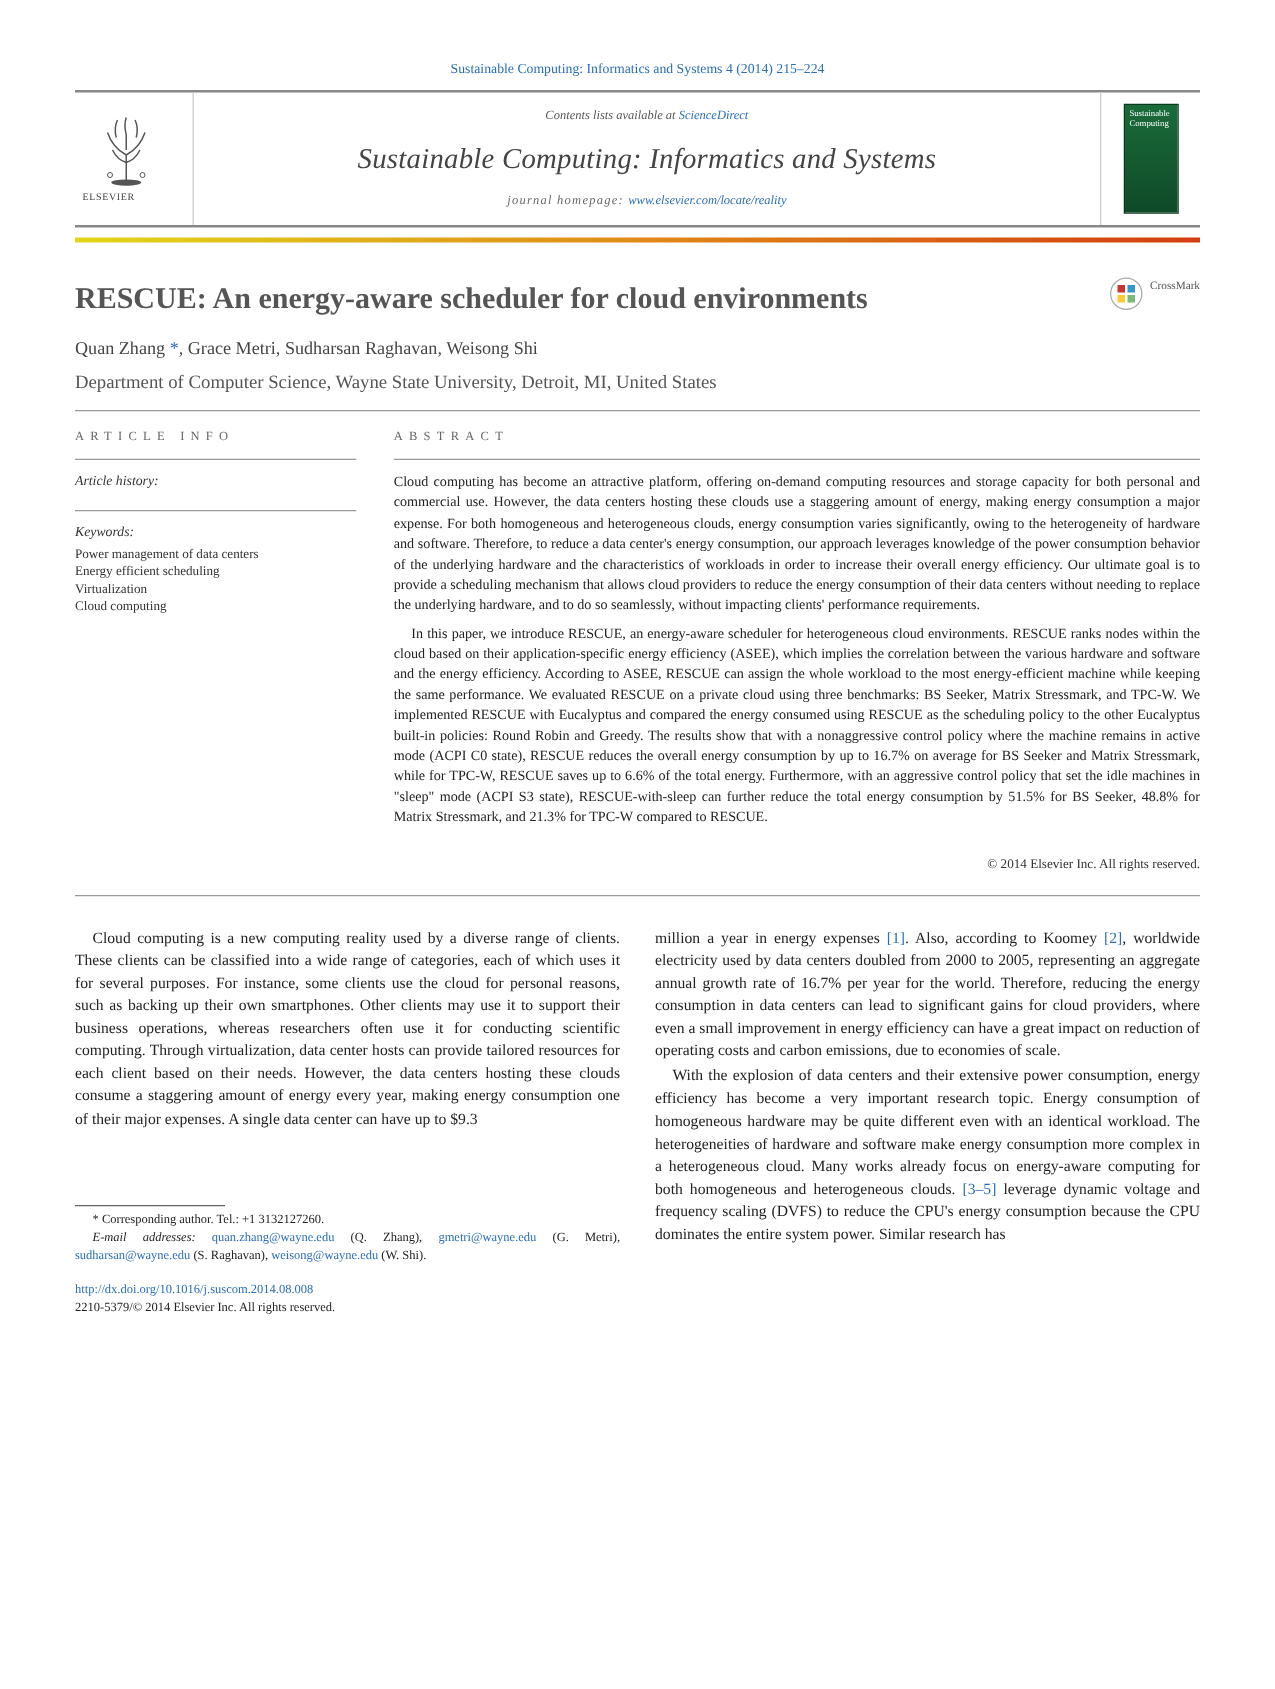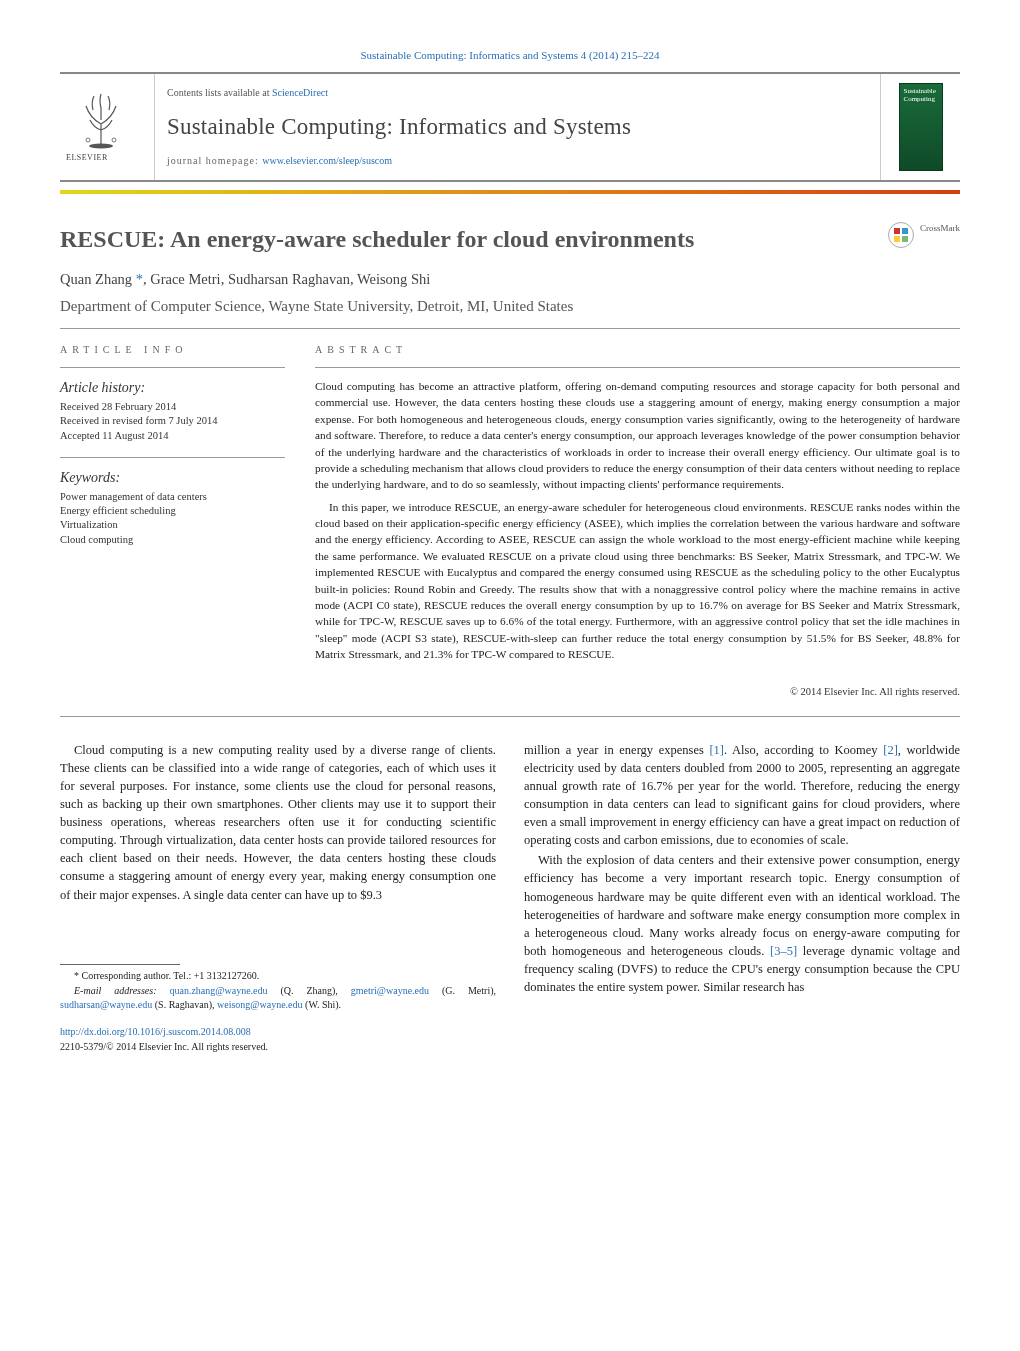--- a/index.html
+++ b/index.html
@@ -29,23 +29,24 @@
     flex-direction: column;
     justify-content: center;
     padding: 6px;
   }
   .elsevier-tree { width: 70px; height: 60px; }
   .elsevier-text { font-size: 8px; letter-spacing: 0.5px; color: #444; margin-top: 2px; }
   .header-center {
     flex: 1;
     display: flex;
     flex-direction: column;
-    align-items: flex-start;
+    align-items: center;
     justify-content: center;
     padding: 6px 12px;
+    font-style: italic;
   }
   .contents-line { font-size: 10px; color: #555; margin-bottom: 10px; }
   .contents-line a { color: #2a6fb5; text-decoration: none; }
   .journal-title-big { font-size: 23px; font-weight: 400; color: #444; letter-spacing: 0.2px; margin-bottom: 10px; }
   .journal-home { font-size: 10px; color: #666; letter-spacing: 1px; }
   .journal-home a { color: #2a6fb5; text-decoration: none; letter-spacing: 0; }
   .journal-cover {
     width: 80px;
     border-left: 1px solid #ccc;
     padding: 6px;
@@ -69,21 +70,21 @@
 
   .authors { font-size: 14.5px; color: #444; margin-bottom: 6px; }
   .authors .corr { color: #2a6fb5; }
   .affiliation { font-size: 15px; color: #555; margin-bottom: 2px; }
   .divider { border: none; border-top: 1px solid #999; margin: 10px 0 14px 0; }
 
   .info-abstract { display: flex; gap: 30px; margin-bottom: 16px; }
   .info-col { width: 225px; flex-shrink: 0; }
   .abstract-col { flex: 1; }
   .sec-head { font-size: 10px; letter-spacing: 5px; color: #666; text-transform: uppercase; margin-bottom: 10px; }
-  .info-sub { font-size: 14px; font-style: italic; color: #333; margin-bottom: 2px; }
+  .info-sub { font-size: 11px; font-style: italic; color: #333; margin-bottom: 2px; }
   .info-line { font-size: 10.5px; color: #333; line-height: 1.35; }
   .info-block { margin-bottom: 14px; }
   .abstract-text { font-size: 11.3px; color: #222; text-align: justify; }
   .abstract-text p { margin-bottom: 6px; text-indent: 14px; }
   .abstract-text p:first-child { text-indent: 0; }
   .copyright { text-align: right; font-size: 10.5px; color: #333; margin-top: 22px; }
   .col-divider { border: none; border-top: 1px solid #999; margin-bottom: 10px; }
 
   .body-cols { column-count: 2; column-gap: 28px; margin-top: 24px; }
   .sec-title { font-weight: bold; font-size: 12.5px; margin-bottom: 10px; }
@@ -112,21 +113,21 @@
         <circle cx="48" cy="50" r="2" fill="none" stroke="#555" stroke-width="0.8"></circle>
       </svg>
       <div class="elsevier-text">ELSEVIER</div>
     </div>
     <div class="header-center">
       <div class="contents-line">
         <span>Contents lists available at </span><a>ScienceDirect</a>
       </div>
       <div class="journal-title-big">Sustainable Computing: Informatics and Systems</div>
       <div class="journal-home">
-        <span>journal homepage: </span><a>www.elsevier.com/sleep/suscom</a>
+        <span>journal homepage: </span><a>www.elsevier.com/locate/reality</a>
       </div>
     </div>
     <div class="journal-cover">
       <div class="cover-box">
         <div class="cover-title">Sustainable Computing</div>
       </div>
     </div>
   </div>
   <div class="gradient-bar"></div>
 
@@ -149,25 +150,20 @@
   <div class="affiliation">Department of Computer Science, Wayne State University, Detroit, MI, United States</div>
 
   <hr class="divider">
 
   <div class="info-abstract">
     <div class="info-col">
       <div class="sec-head">ARTICLE INFO</div>
       <hr class="col-divider">
       <div class="info-block">
         <div class="info-sub">Article history:</div>
-        <div id="history-lines">
-            <div class="info-line">Received 28 February 2014</div>
-            <div class="info-line">Received in revised form 7 July 2014</div>
-            <div class="info-line">Accepted 11 August 2014</div>
-          </div>
       </div>
       <hr class="col-divider">
       <div class="info-block">
         <div class="info-sub">Keywords:</div>
         <div id="keyword-lines">
             <div class="info-line">Power management of data centers</div>
             <div class="info-line">Energy efficient scheduling</div>
             <div class="info-line">Virtualization</div>
             <div class="info-line">Cloud computing</div>
           </div>

